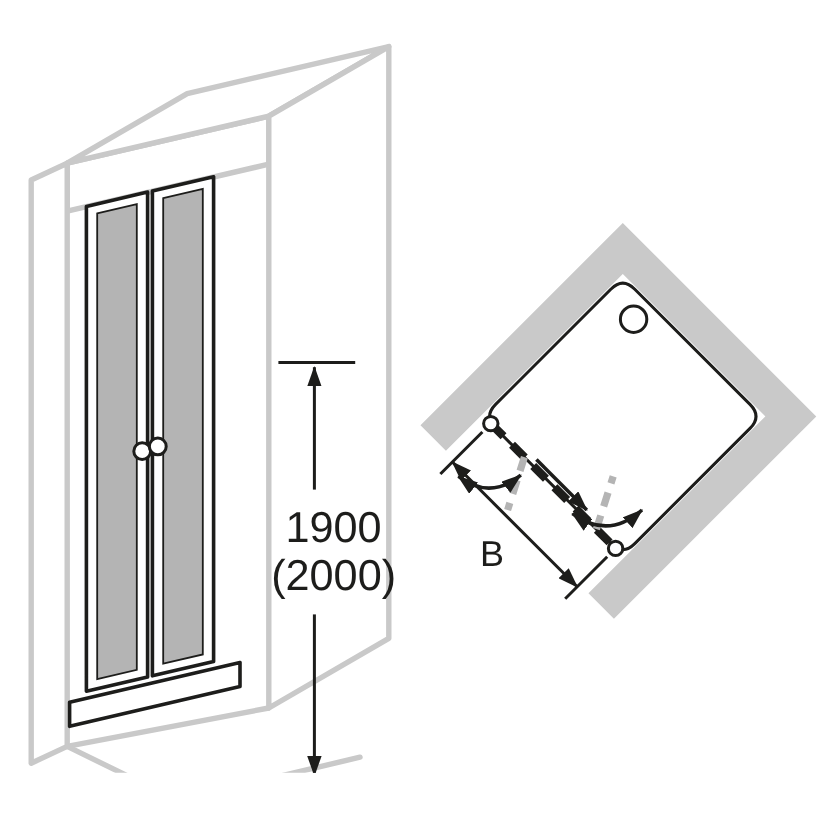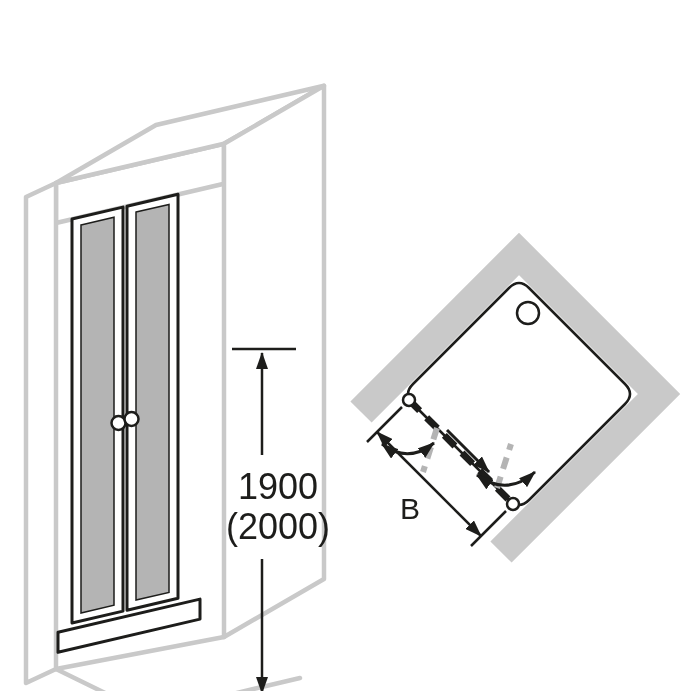--- a/index.html
+++ b/index.html
@@ -3,21 +3,21 @@
 <meta charset="utf-8">
 <style>
   :root{
     --background:#ffffff;
     --structure-gray:#c9c9c9;
     --glass-gray:#b4b4b4;
     --dash-gray:#b4b4b4;
     --ink-black:#1d1d1b;
   }
   html,body{margin:0;padding:0;background:var(--background);}
-  .stage{width:700px;height:644px;position:relative;background:var(--background);margin-top:47px;}
+  .stage{width:700px;height:644px;position:relative;background:var(--background);}
   svg{display:block;}
   
   .gray-shape{fill:#ffffff;stroke:var(--structure-gray);stroke-width:4.5;stroke-linejoin:round;}
   .gray-line{fill:none;stroke:var(--structure-gray);stroke-width:4.5;stroke-linejoin:round;stroke-linecap:round;}
   .wall-band{fill:none;stroke:var(--structure-gray);stroke-width:30;stroke-linejoin:miter;stroke-linecap:butt;}
   
   .blk-shape{fill:#ffffff;stroke:var(--ink-black);stroke-width:3;stroke-linejoin:round;}
   .glass{fill:var(--glass-gray);stroke:var(--ink-black);stroke-width:1.5;}
   .knob{fill:#ffffff;stroke:var(--ink-black);stroke-width:2.5;}
   .door-dash{fill:none;stroke:var(--ink-black);stroke-width:7;stroke-dasharray:15 10;stroke-linecap:butt;}

